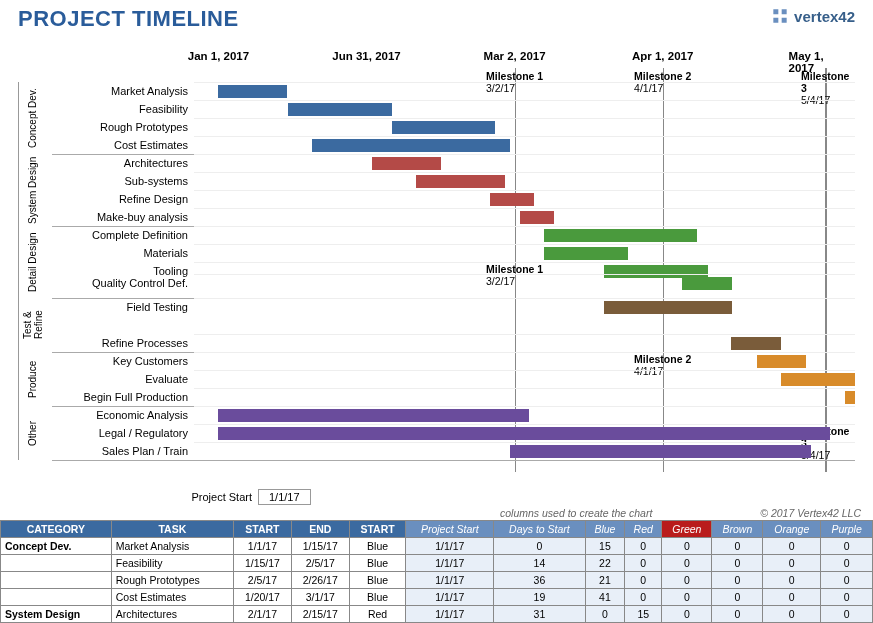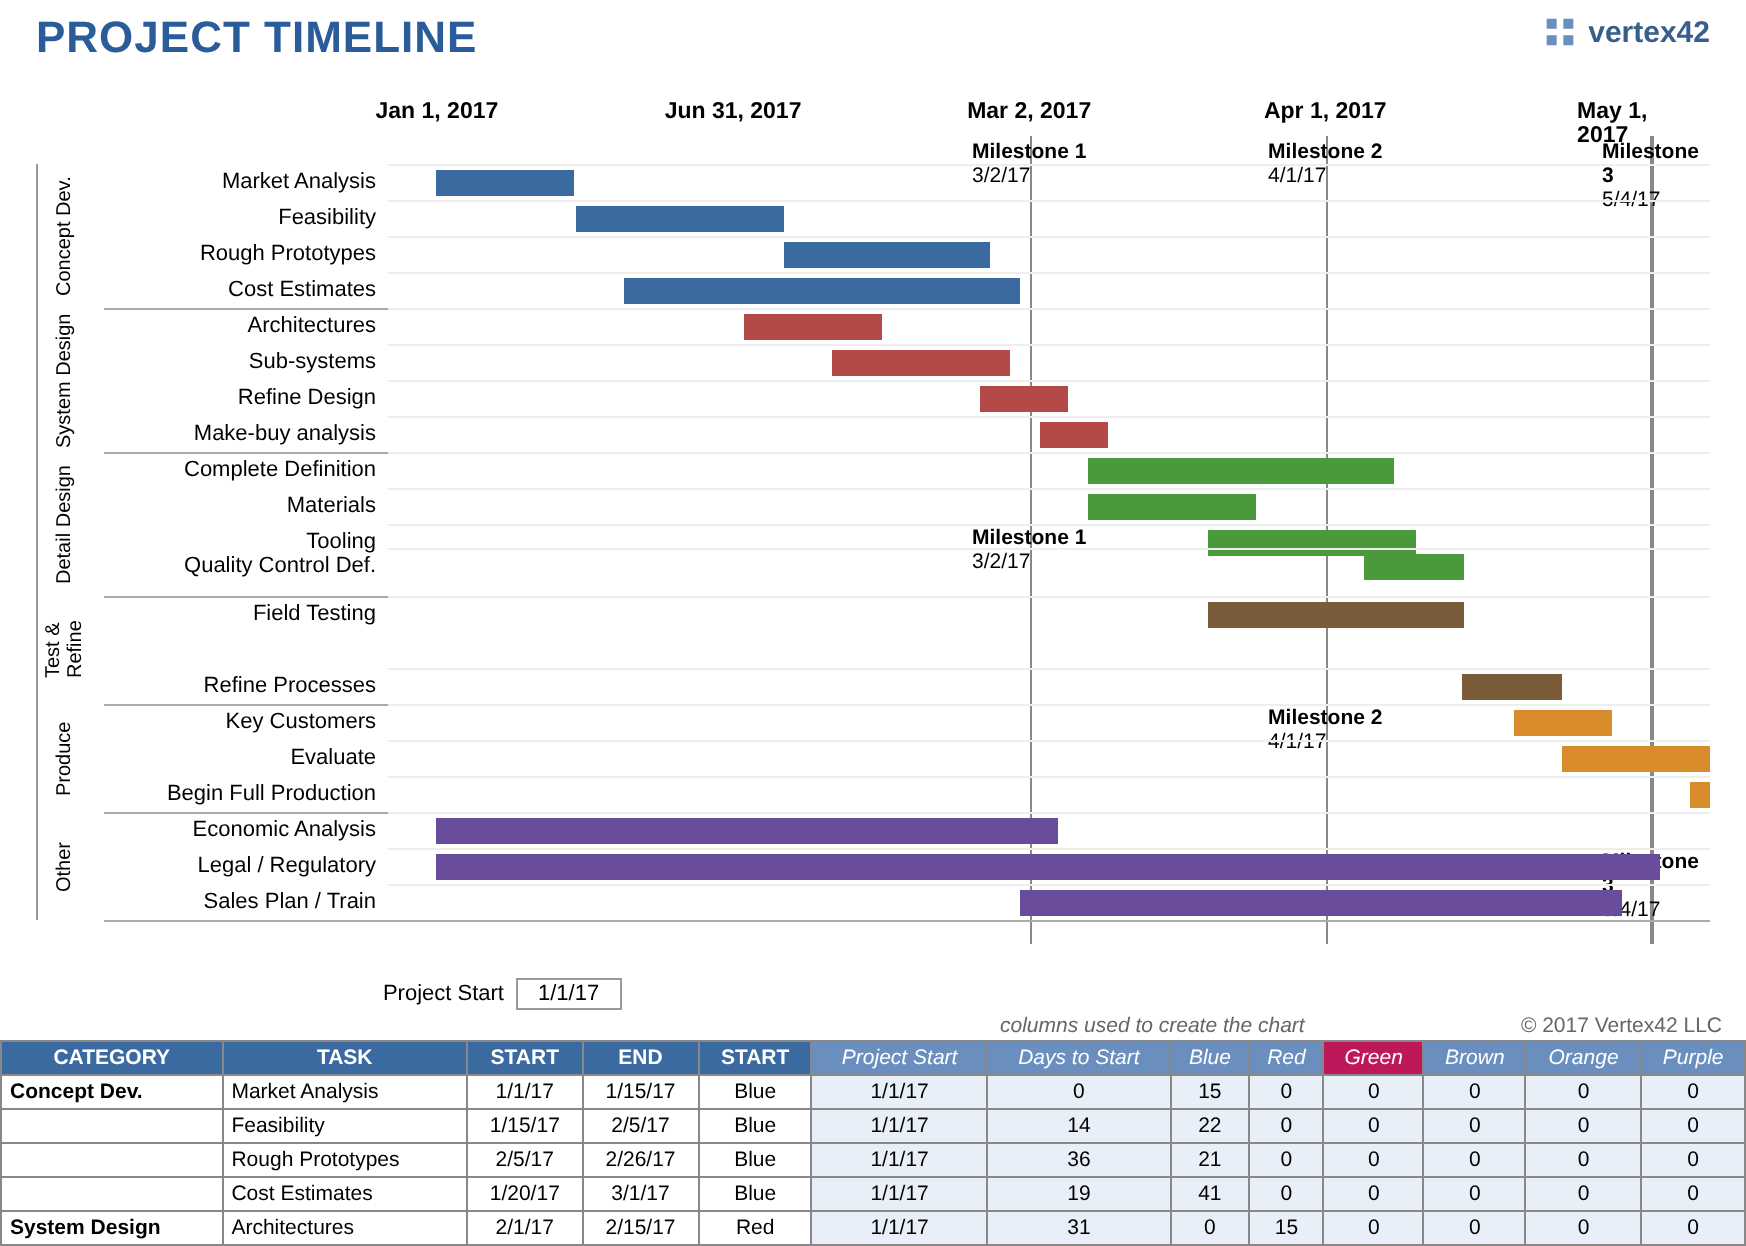--- a/index.html
+++ b/index.html
@@ -73,21 +73,21 @@
   .bottom {
     position:absolute; left:0; right:0; bottom:0; padding:0 0 0 0;
   }
   .ps-row { display:flex; align-items:center; gap:0; padding:0 0 2px 183px; font-size:11px; }
   .ps-row .lbl { width:75px; text-align:right; padding-right:6px; }
   .ps-row .val { border:1px solid #999; padding:1px 10px; background:#fff; }
   .note-row {
     display:flex; font-size:10.5px; padding:0 12px 1px 0;
   }
   .note-row .note { flex:1; text-align:left; padding-left:500px; font-style:italic; color:#666; }
-  .note-row .copy { color:#666; margin-left:40px;}
+  .note-row .copy { color:#666; font-style:italic;margin-left:40px;}
   table { border-collapse:collapse; width:100%; }
   th, td { border:1px solid #888; padding:2px 4px; font-size:10.5px; }
   thead th { background:#3b6aa0; color:#fff; font-weight:bold; }
   td.cat { font-weight:bold; }
   td.num { text-align:center; background:#e8eff8; }
   td.c  { text-align:center; }
 </style>
 </head>
 <body>
 
@@ -288,21 +288,21 @@
         <tr id="th-main">
           <th>CATEGORY</th>
           <th>TASK</th>
           <th>START</th>
           <th>END</th>
           <th>START</th>
           <th style="background: rgb(106, 143, 191); font-style: italic; font-weight: normal;">Project Start</th>
           <th style="background: rgb(106, 143, 191); font-style: italic; font-weight: normal;">Days to Start</th>
           <th style="background: rgb(106, 143, 191); font-style: italic; font-weight: normal;">Blue</th>
           <th style="background: rgb(106, 143, 191); font-style: italic; font-weight: normal;">Red</th>
-          <th style="background: #be185d; font-style: italic; font-weight: normal;">Green</th>
+          <th style="background: #b91c1c; font-style: italic; font-weight: normal;">Green</th>
           <th style="background: rgb(106, 143, 191); font-style: italic; font-weight: normal;">Brown</th>
           <th style="background: rgb(106, 143, 191); font-style: italic; font-weight: normal;">Orange</th>
           <th style="background: rgb(106, 143, 191); font-style: italic; font-weight: normal;">Purple</th>
         </tr>
       </thead>
     <tbody id="tbody">
         <tr>
           <td class="cat">Concept Dev.</td>
           <td>Market Analysis</td>
           <td class="c">1/1/17</td>

